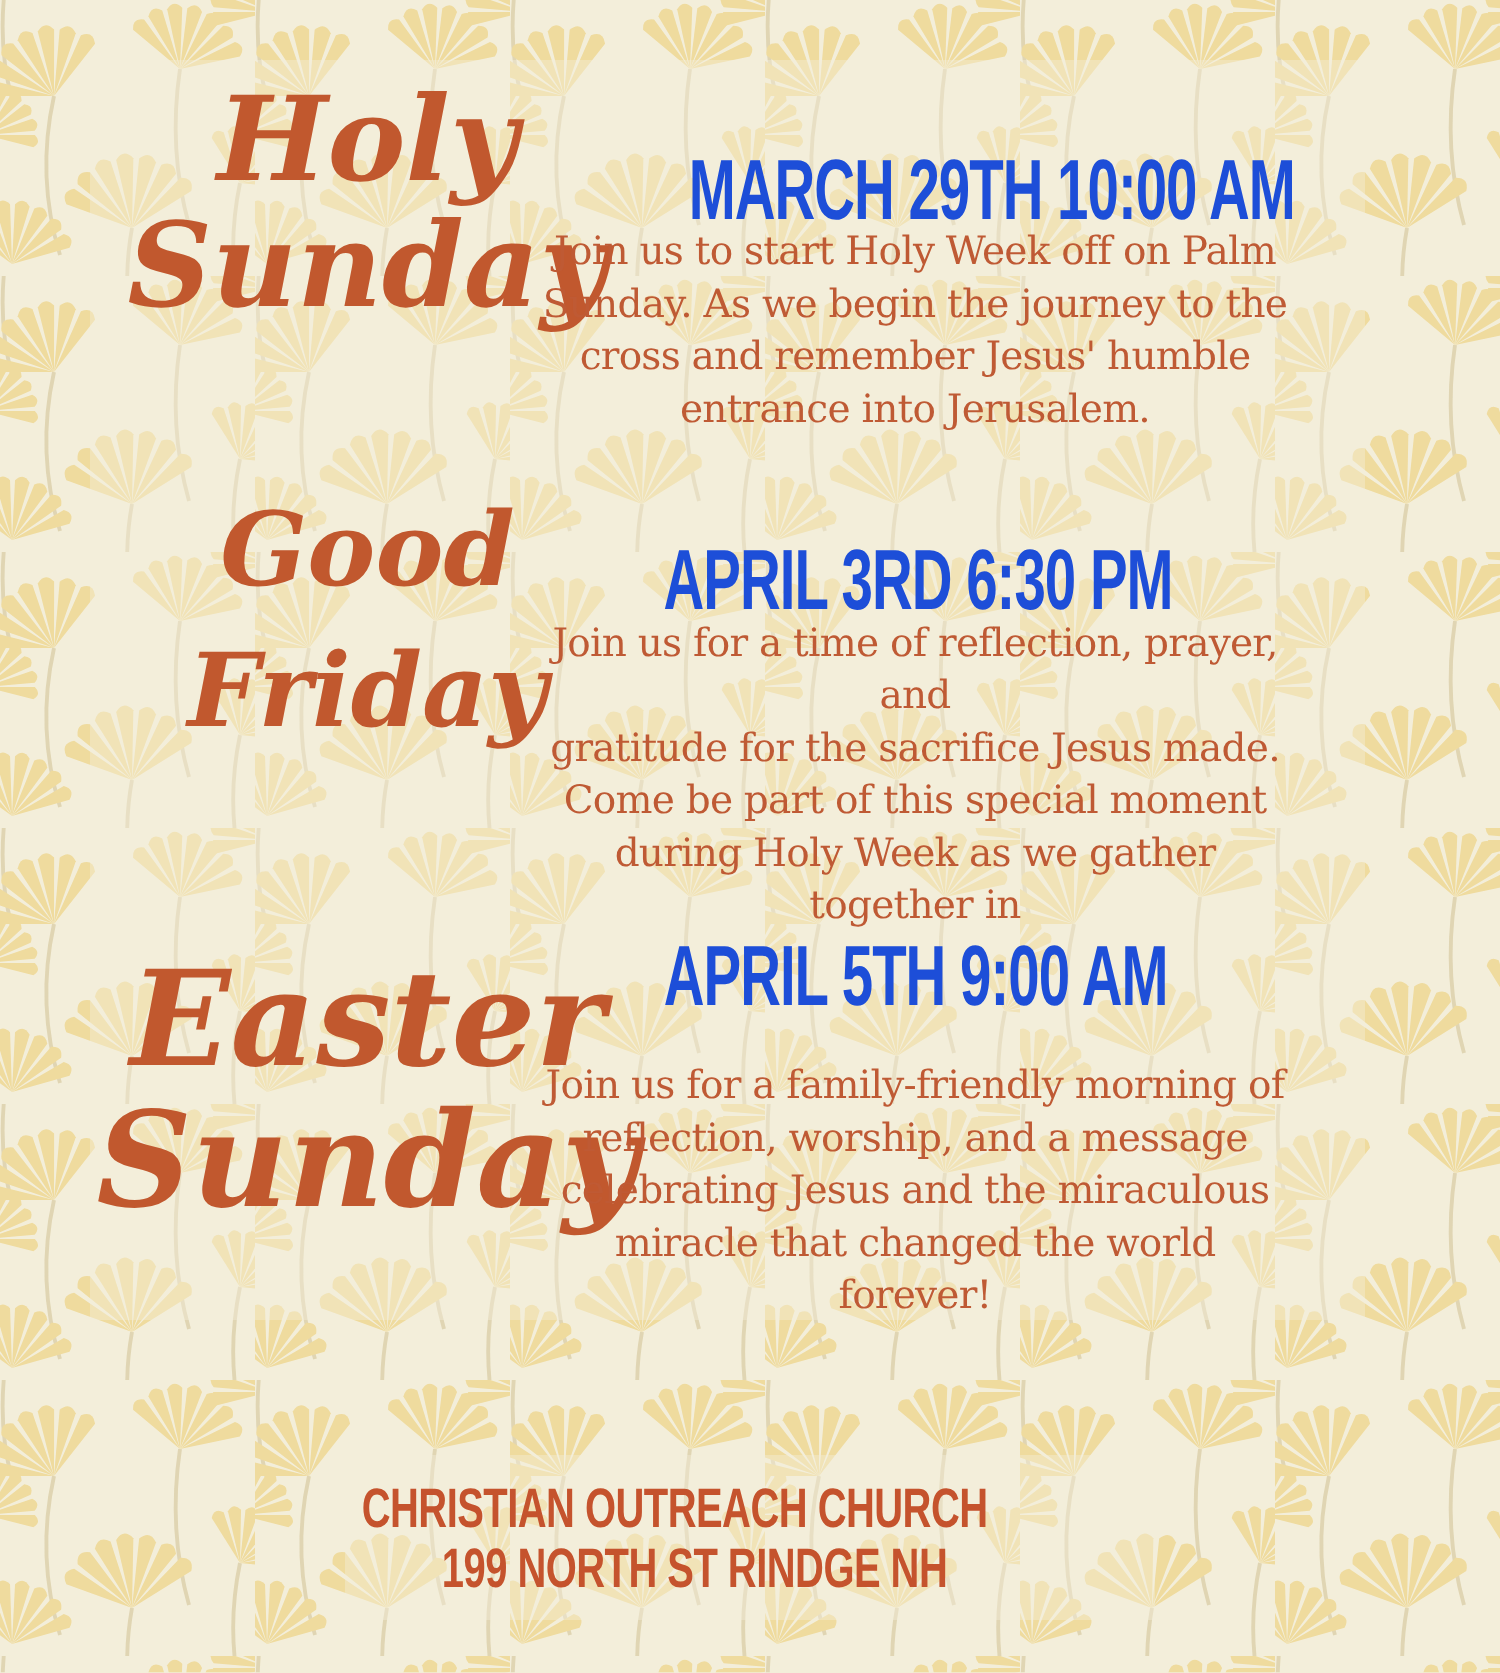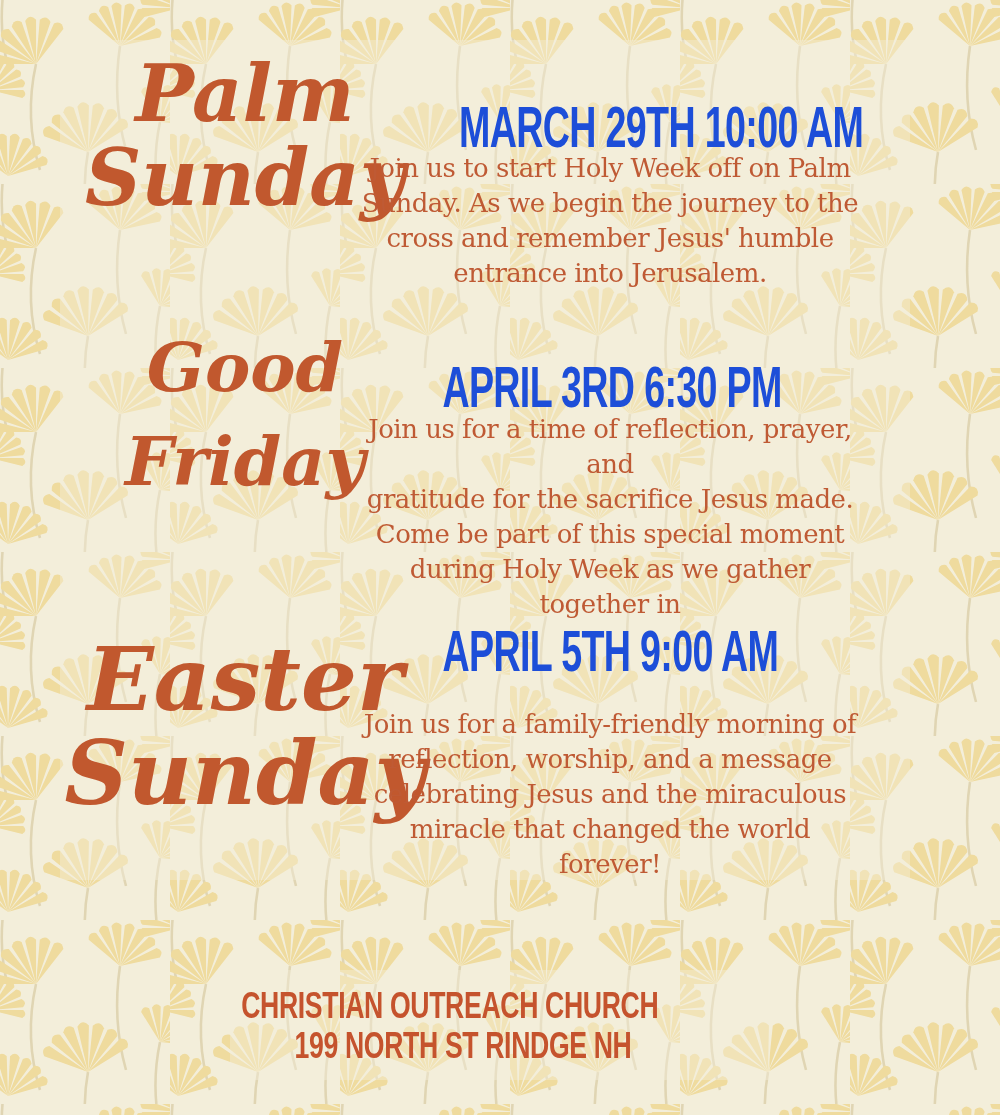--- a/index.html
+++ b/index.html
@@ -136,21 +136,21 @@
   <rect width="1000" height="1115" fill="url(#fanpat)"></rect>
 
   <rect x="60" y="40" width="850" height="840" fill="#f4eedb" opacity="0.42"></rect>
   <rect x="230" y="970" width="540" height="110" fill="#f4eedb" opacity="0.42"></rect>
 </svg>
 
 <main class="layer">
 
   <section class="event s1">
     <h1 class="script">
-      <span class="line">Palm</span>
+      <span class="line">Holy</span>
       <span class="line">Sunday</span>
     </h1>
     <h2 class="heading">
       <span class="cond">MARCH 29TH 10:00 AM</span>
     </h2>
     <div class="body-copy">
       <div>Join us to start Holy Week off on Palm</div>
       <div>Sunday. As we begin the journey to the</div>
       <div>cross and remember Jesus' humble</div>
       <div>entrance into Jerusalem.</div>

